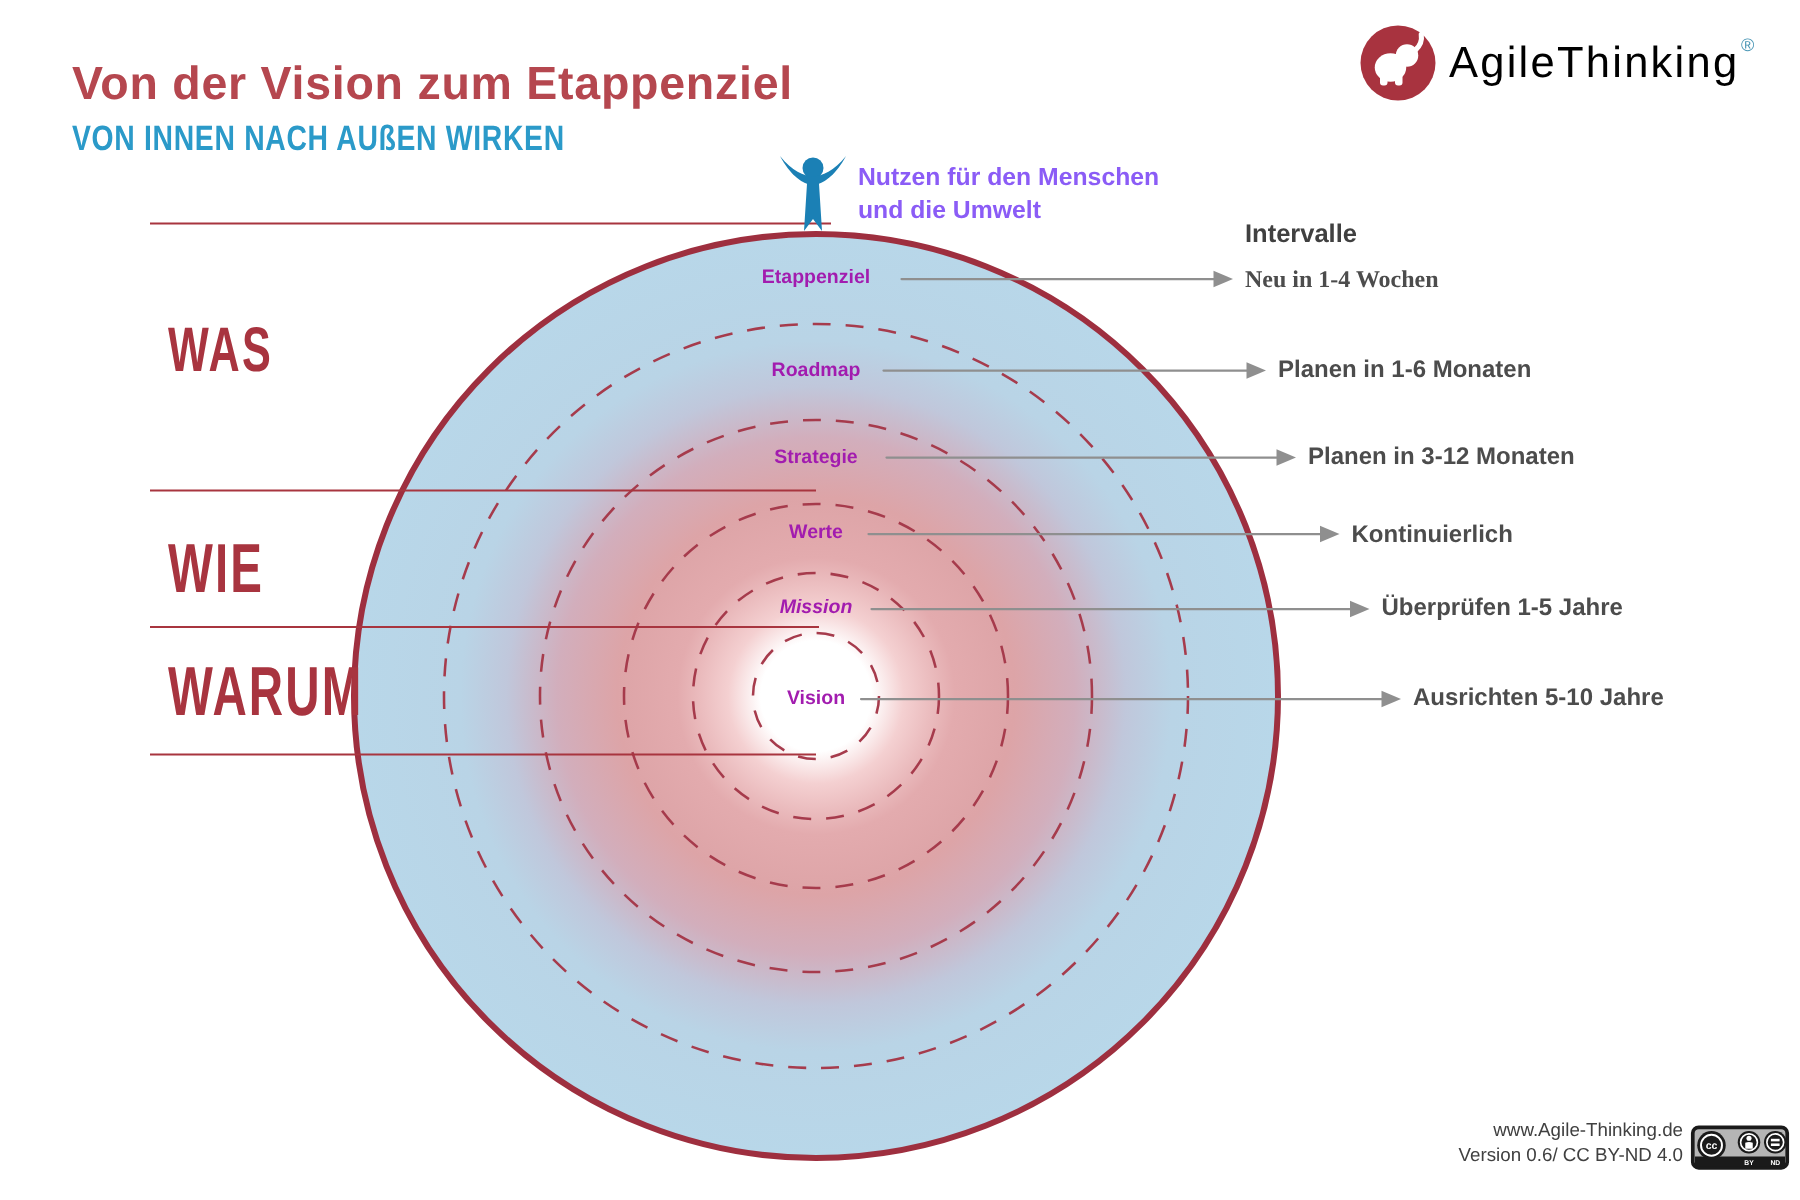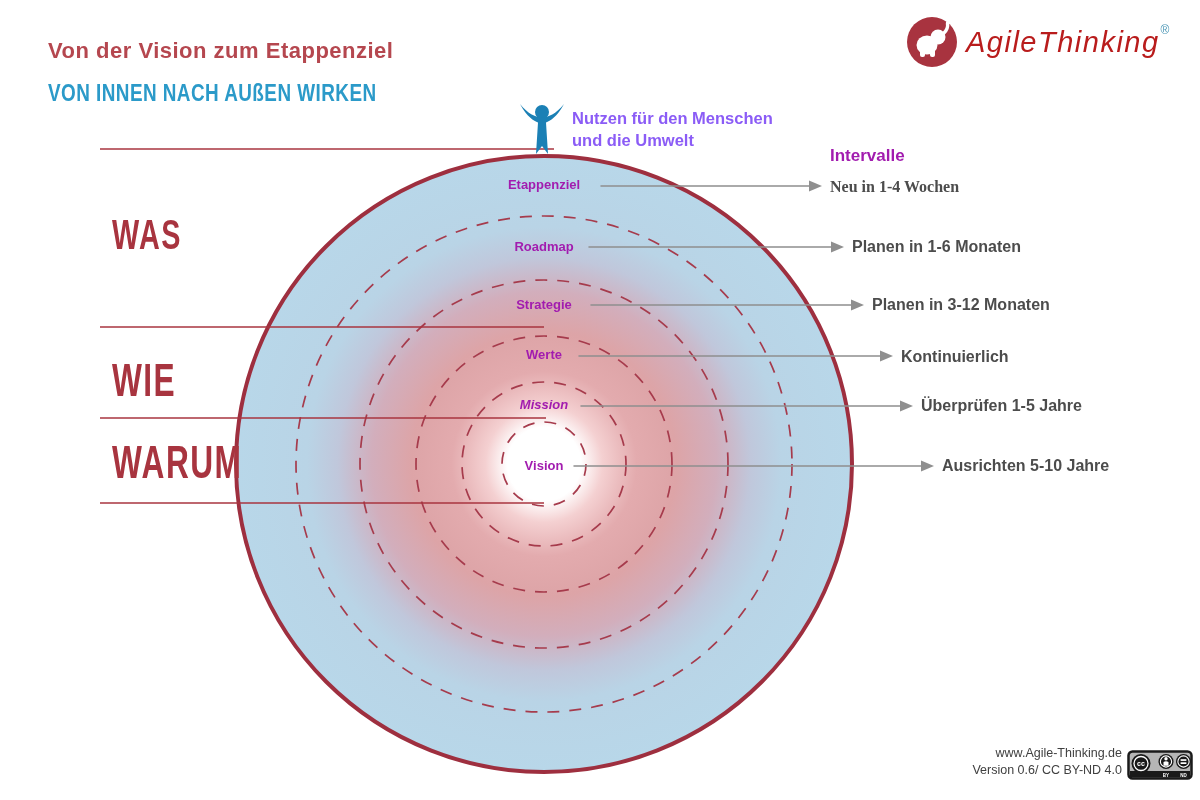--- a/index.html
+++ b/index.html
@@ -3,31 +3,31 @@
 <meta charset="utf-8">
 <style>
   html,body{margin:0;padding:0;background:#fff;}
   .canvas{
     position:relative;width:1200px;height:800px;background:#ffffff;
     font-family:"Liberation Sans", sans-serif;overflow:hidden;
   }
   
   .page-title{
     position:absolute;left:48px;top:38px;margin:0;
-    font-size:22px;font-weight:bold;color:#b5474f;letter-spacing:.5px;white-space:nowrap;
+    font-size:31px;font-weight:bold;color:#b5474f;letter-spacing:.5px;white-space:nowrap;
   }
   .page-subtitle{
     position:absolute;left:48px;top:80px;
     font-size:21px;font-weight:bold;color:#2b9ac9;letter-spacing:.5px;white-space:nowrap;
     transform:scale(.9,1.12);transform-origin:left top;
   }
   
   .logo{position:absolute;left:906px;top:16px;display:flex;align-items:center;}
   .logo-mark{width:52px;height:52px;display:block;}
-  .logo-text{font-size:29px;color:#b91c1c;letter-spacing:1.5px;margin-left:8px;white-space:nowrap;font-style:italic;}
+  .logo-text{font-size:29px;color:#000000;letter-spacing:1.5px;margin-left:8px;white-space:nowrap;}
   .logo-reg{font-size:12px;color:#4a96b5;position:relative;top:-12px;margin-left:1px;}
   
   .diagram-svg{position:absolute;left:0;top:0;z-index:1;}
   
   .person{position:absolute;left:514px;top:104px;z-index:2;}
   .benefit-note{
     position:absolute;left:572px;top:107px;z-index:3;
     font-size:16.5px;font-weight:600;color:#8b5cf6;line-height:22px;white-space:nowrap;
   }
   
@@ -42,21 +42,21 @@
   
   .ring-label{
     position:absolute;left:544px;transform:translate(-50%,-50%);z-index:3;
     font-size:13px;font-weight:bold;color:#a21caf;white-space:nowrap;
   }
   .rl-0{top:184px;}.rl-1{top:246px;}.rl-2{top:304px;text-align:center;}
   .rl-3{top:354px;}.rl-4{top:404px;font-style:italic;}.rl-5{top:465px;}
   
   .intervals-title{
     position:absolute;left:830px;top:156px;transform:translateY(-50%);z-index:3;
-    font-size:17px;font-weight:bold;color:#a21caf;white-space:nowrap;
+    font-size:17px;font-weight:bold;color:#404040;white-space:nowrap;
   }
   .interval-label{
     position:absolute;transform:translateY(-50%);z-index:3;
     font-size:16px;font-weight:bold;color:#4c4c4c;white-space:nowrap;
   }
   .iv-0{left:830px;top:187px;font-family:Liberation Serif, serif;}
   .iv-1{left:852px;top:247px;}
   .iv-2{left:872px;top:305px;}
   .iv-3{left:901px;top:357px;}
   .iv-4{left:921px;top:406px;}

